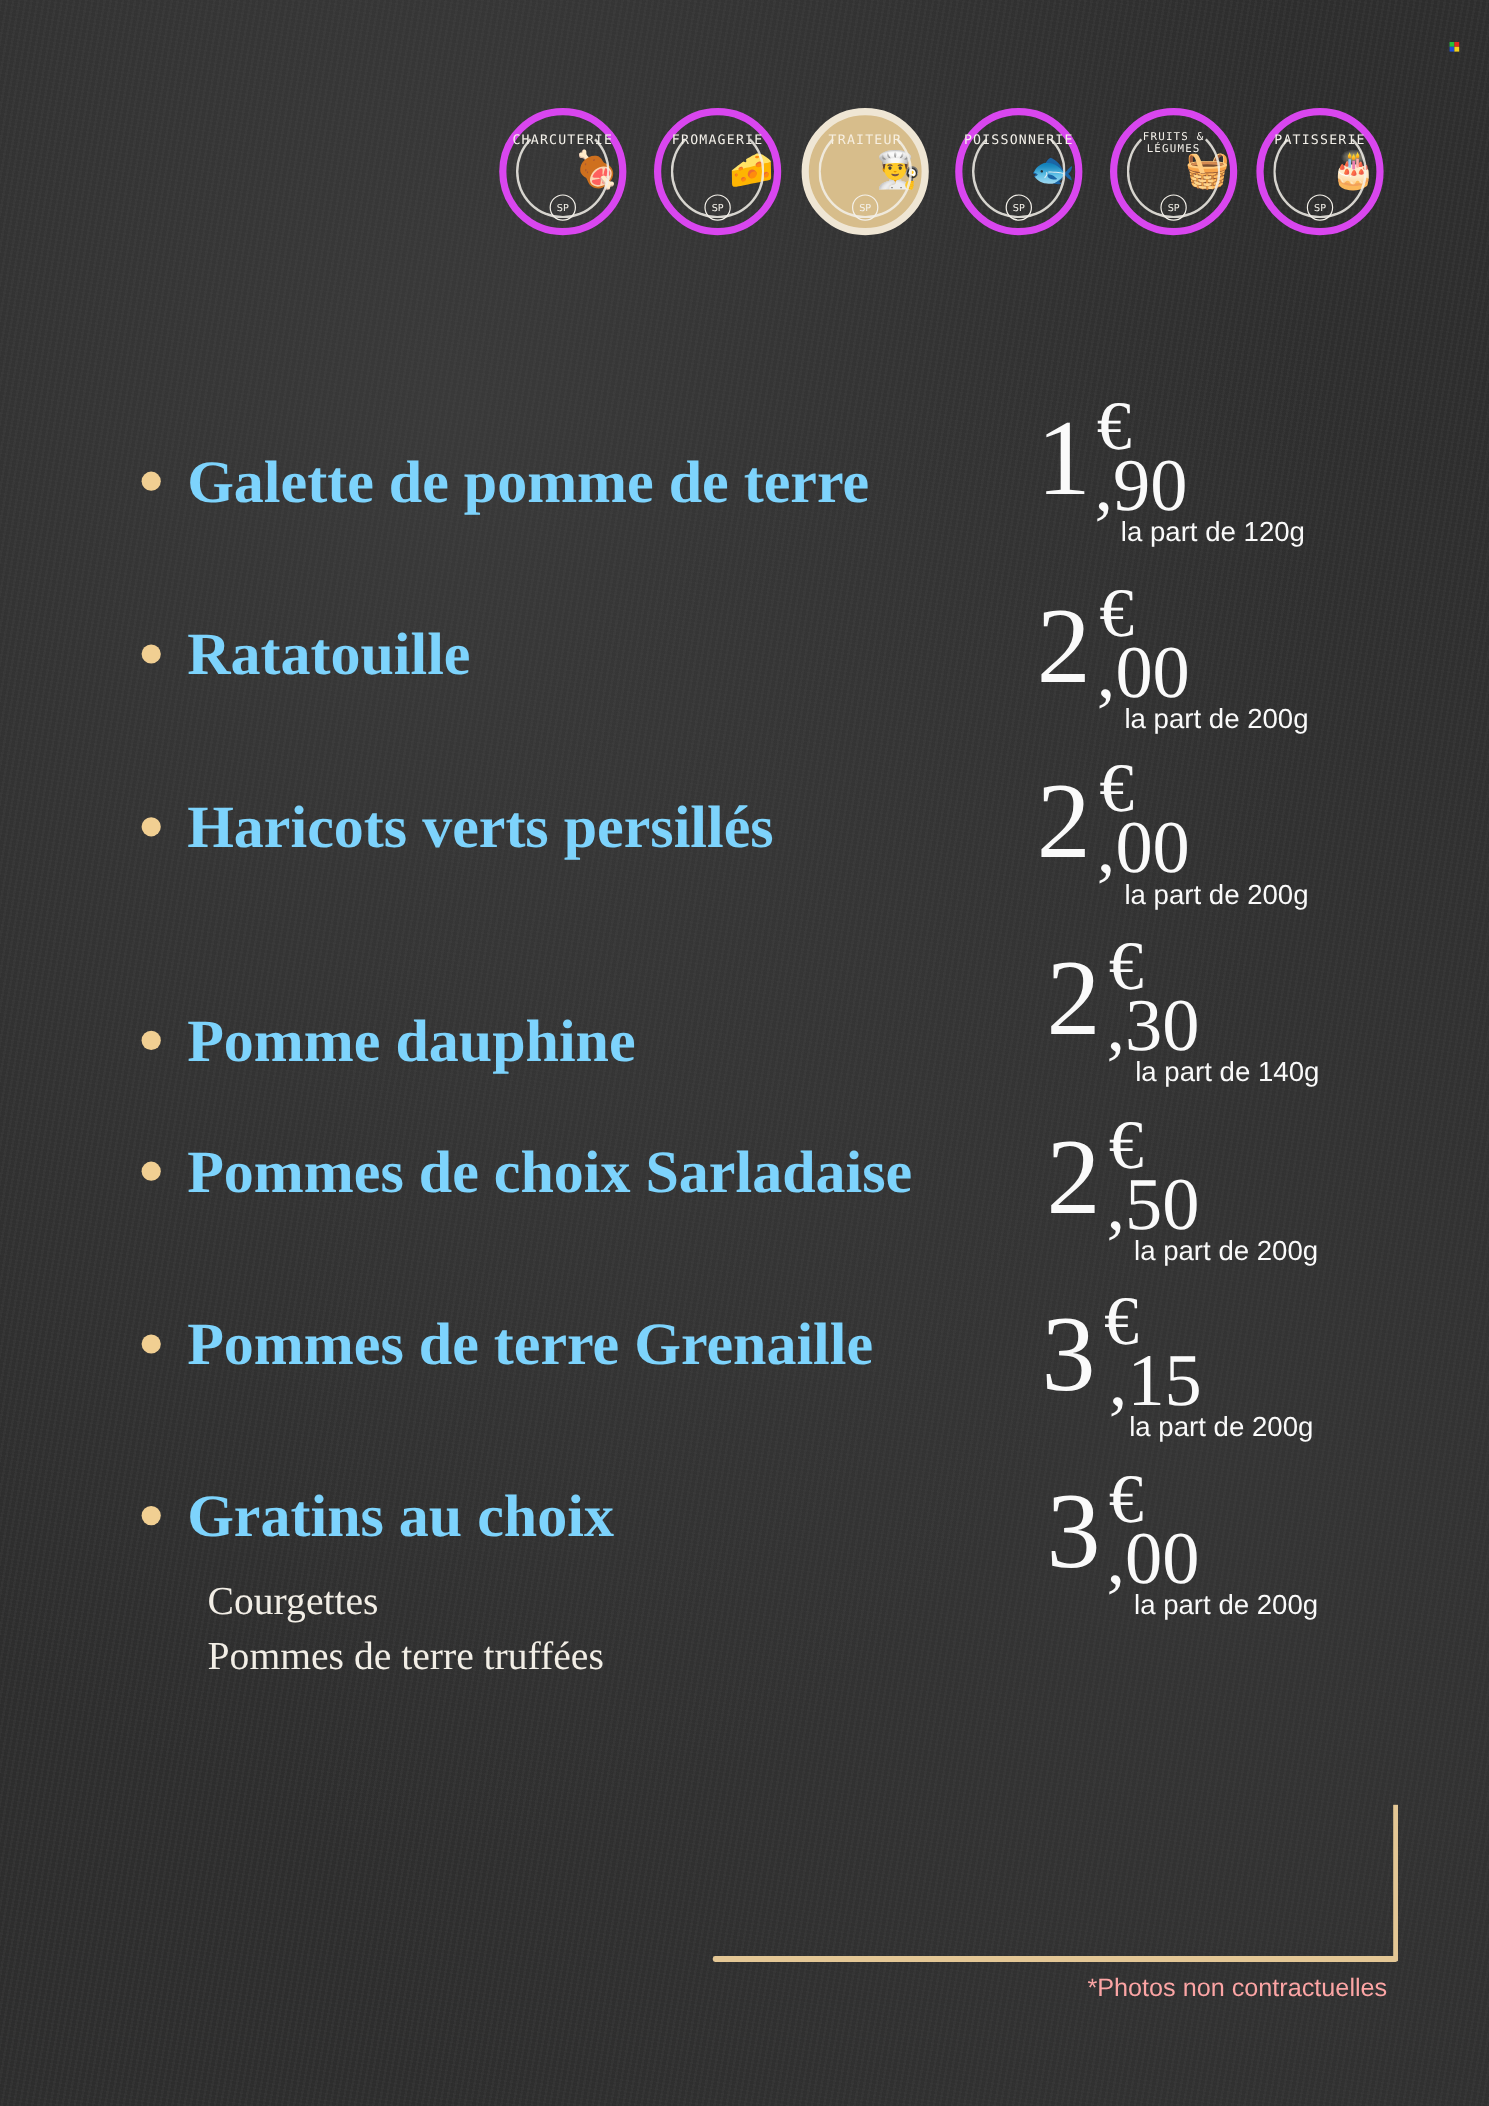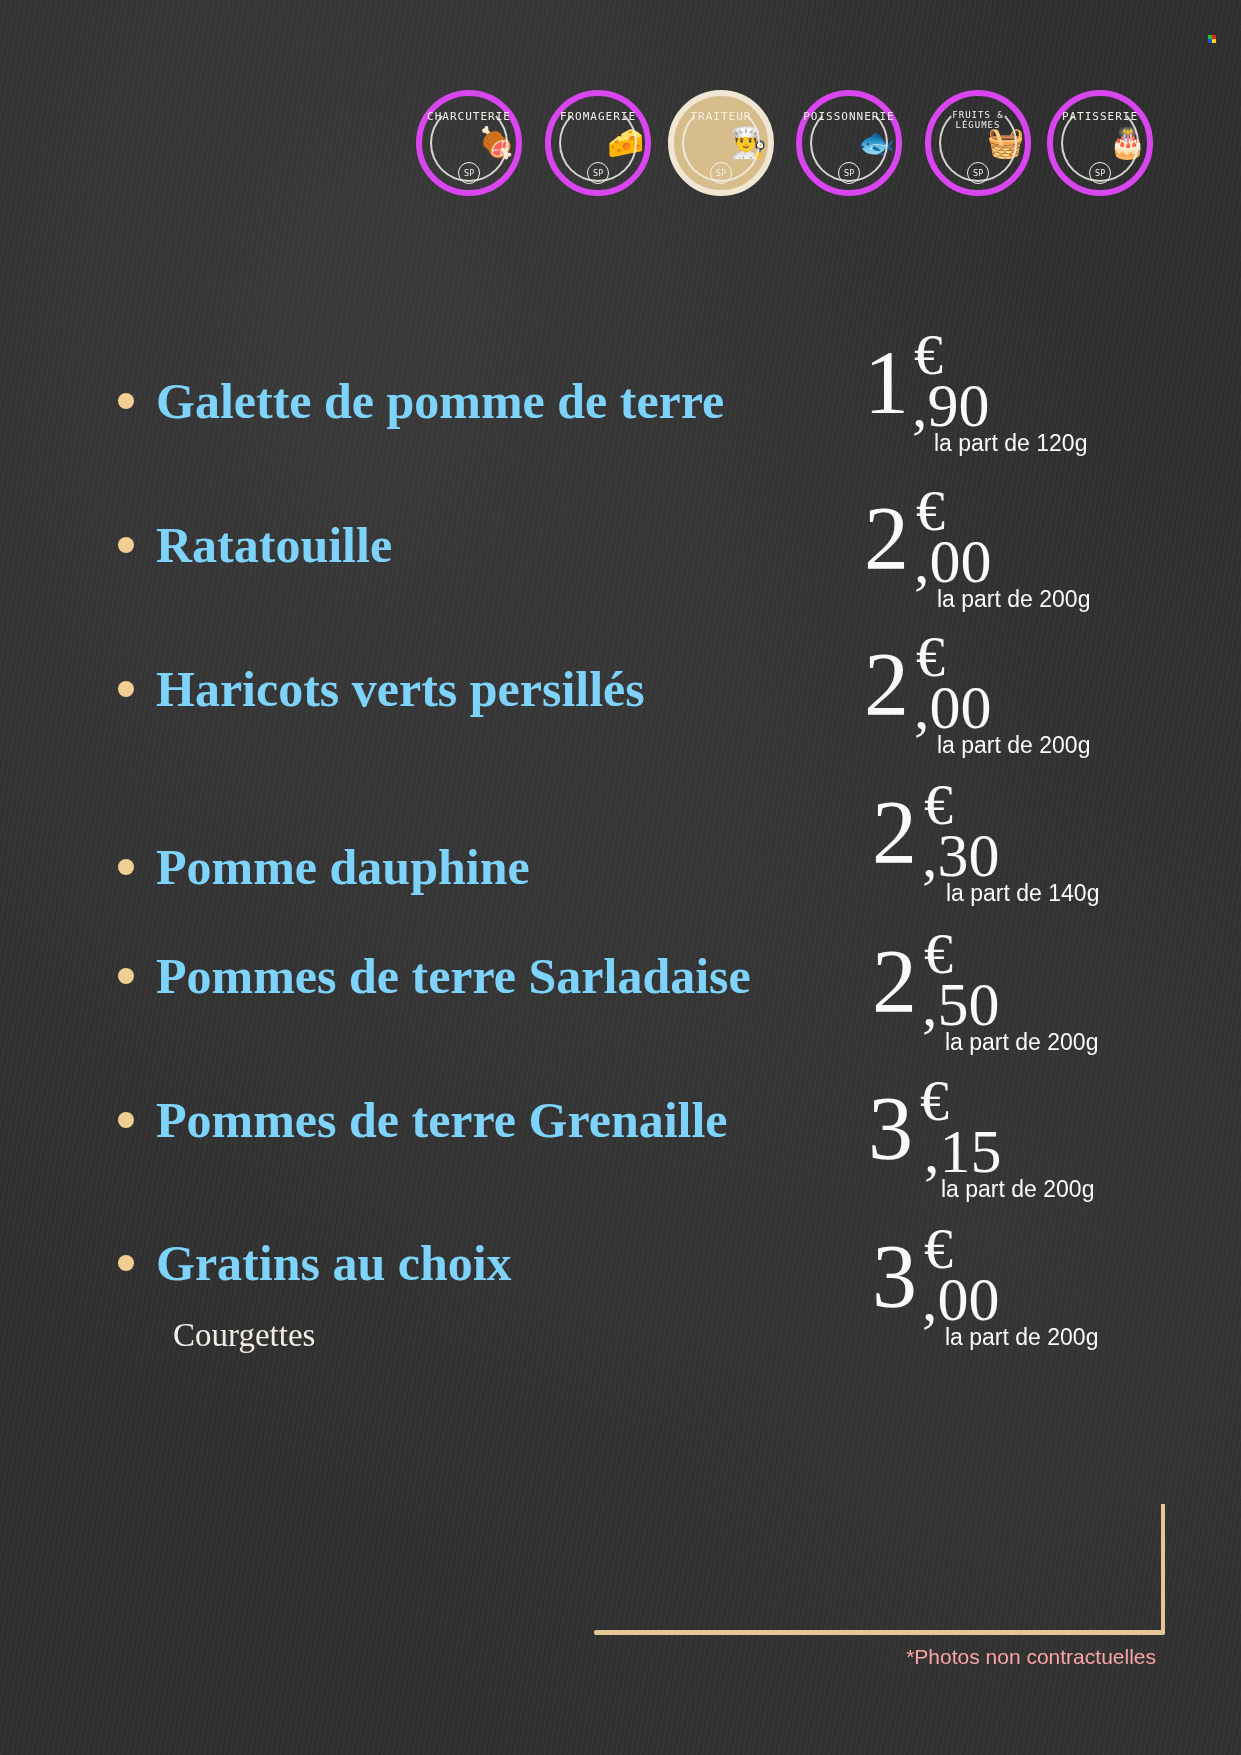--- a/index.html
+++ b/index.html
@@ -106,21 +106,21 @@
 </div>
 
 <div class="item" style="top:842px"><span class="dot"></span><span>Pomme dauphine</span></div>
 <div class="price" style="left:872px;top:788px">
   <span class="int">2</span>
   <span class="eur">€</span>
   <span class="dec">,30</span>
   <span class="unit" style="left:74px">la part de 140g</span>
 </div>
 
-<div class="item" style="top:951px"><span class="dot"></span><span>Pommes de terre Sarladaise</span></div>
+<div class="item" style="top:951px"><span class="dot"></span><span>Pommes de choix Sarladaise</span></div>
 <div class="price" style="left:872px;top:937px">
   <span class="int">2</span>
   <span class="eur">€</span>
   <span class="dec">,50</span>
   <span class="unit" style="left:73px">la part de 200g</span>
 </div>
 
 <div class="item" style="top:1095px"><span class="dot"></span><span>Pommes de terre Grenaille</span></div>
 <div class="price" style="left:868px;top:1084px">
   <span class="int">3</span>
@@ -132,18 +132,19 @@
 <div class="item" style="top:1238px"><span class="dot"></span><span>Gratins au choix</span></div>
 <div class="price" style="left:872px;top:1232px">
   <span class="int">3</span>
   <span class="eur">€</span>
   <span class="dec">,00</span>
   <span class="unit" style="left:73px">la part de 200g</span>
 </div>
 
 <div class="subs">
   <div>Courgettes</div>
+  <div>Pommes de terre truffées</div>
 </div>
 
 <div class="frame-v"></div>
 <div class="frame-h"></div>
 
 <div class="disclaimer">*Photos non contractuelles</div>
 
 </body></html>

